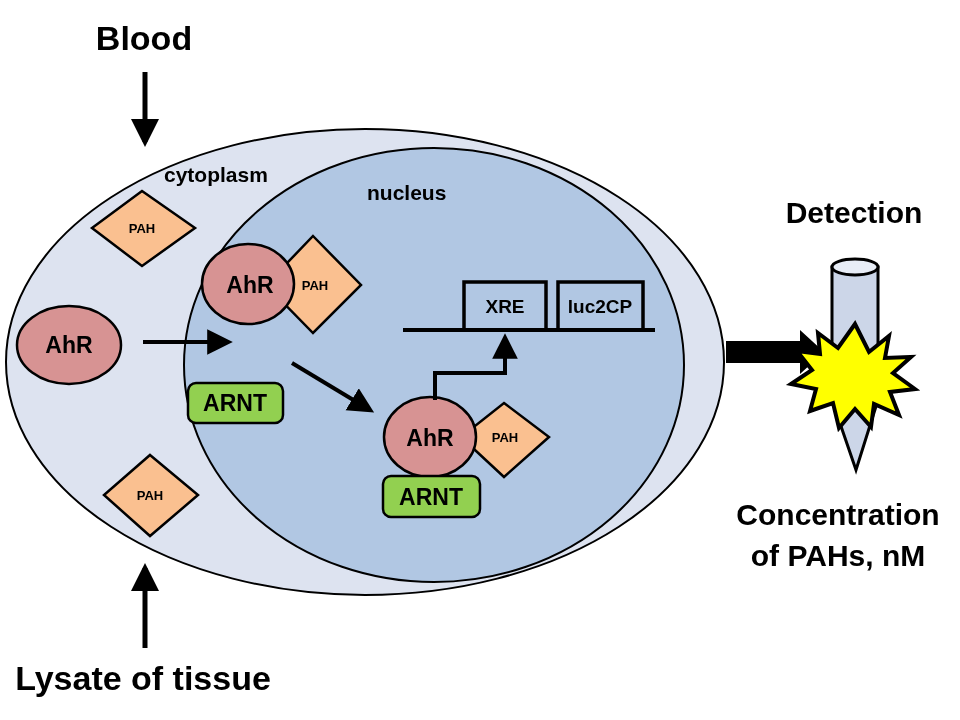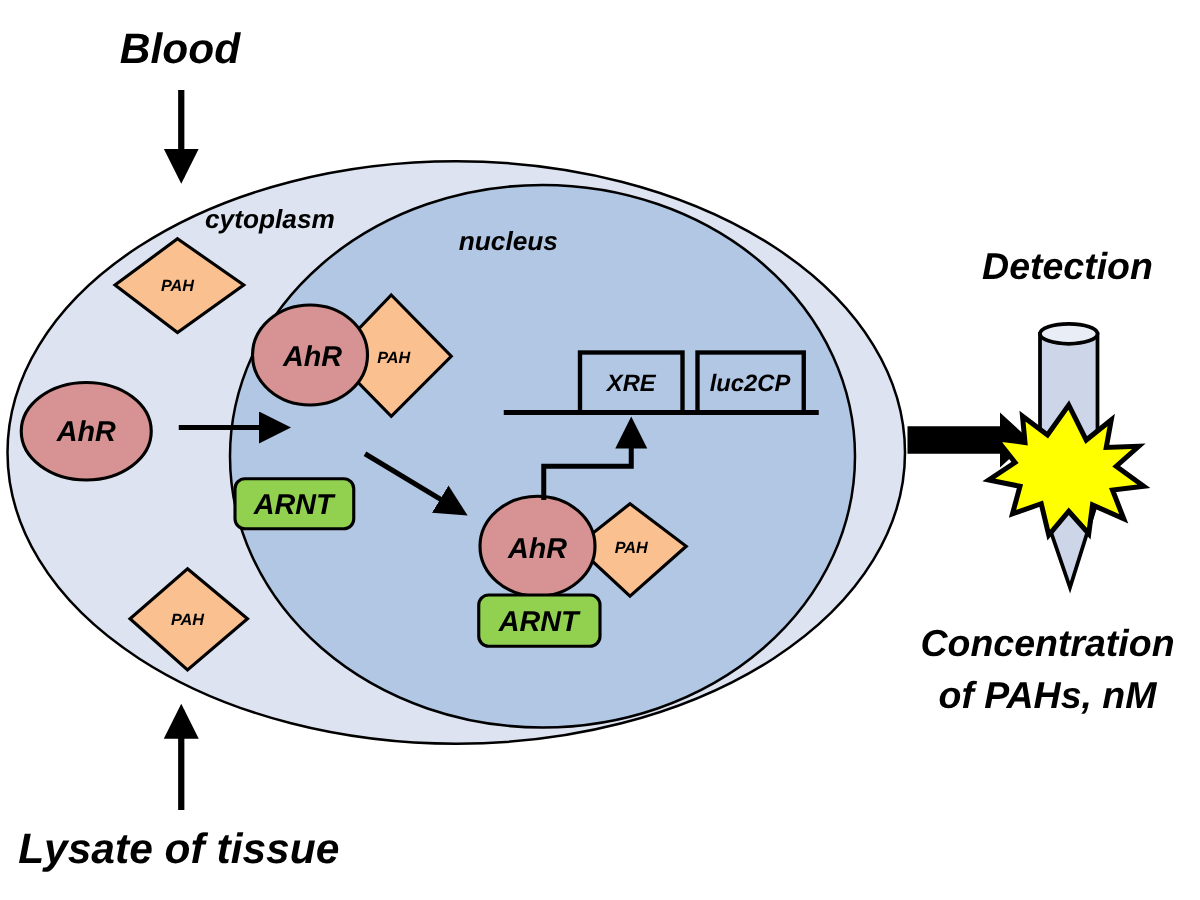--- a/index.html
+++ b/index.html
@@ -11,21 +11,20 @@
     width: 960px;
     height: 720px;
     overflow: hidden;
     font-family: "Liberation Sans", sans-serif;
   }
   #stage {
     position: relative;
     width: 824px;
     height: 720px;
     background: #ffffff;
-    font-style: italic;
   }
   svg#diagram {
     position: absolute;
     left: 0;
     top: 0;
     width: 960px;
     height: 720px;
   }
   .lbl-heavy {
     font-family: "Liberation Sans", sans-serif;

